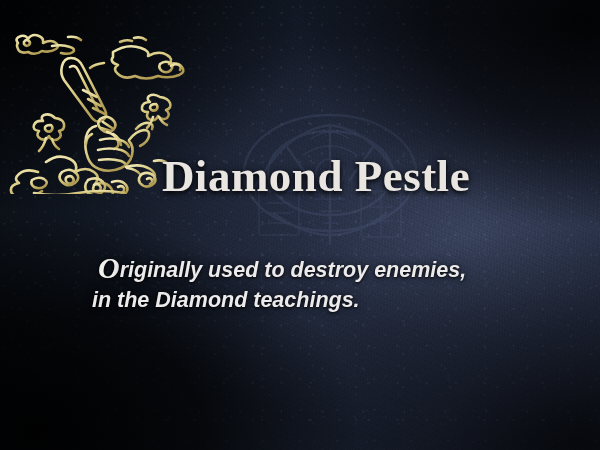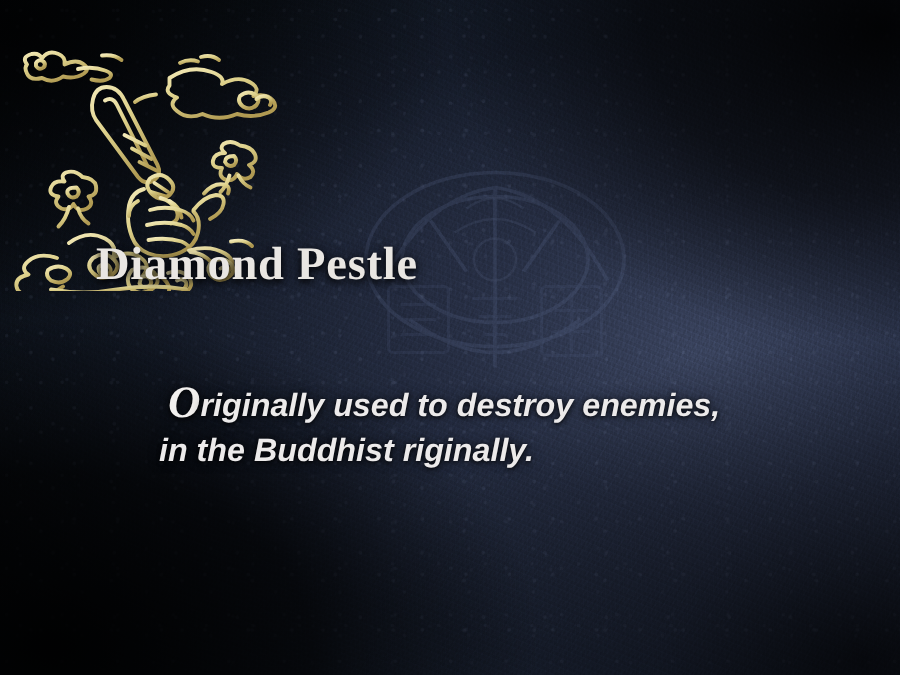--- a/index.html
+++ b/index.html
@@ -65,33 +65,34 @@
 
   
   #ornament{
     position:absolute;left:8px;top:22px;width:190px;height:172px;
   }
   #ornament svg{width:100%;height:100%;display:block;}
 
   
   #title{
     position:absolute;left:0;top:152px;width:600px;
-    padding-left:64px;box-sizing:border-box;
+    text-align:center;
+    padding-left:32px;box-sizing:border-box;
     font-family:"Liberation Serif","DejaVu Serif",serif;
     font-weight:700;
-    font-size:31px;
+    font-size:45px;
     line-height:48px;
     letter-spacing:.5px;
     color:#e9e6e2;
     text-shadow:0 2px 4px rgba(0,0,0,.85), 0 0 10px rgba(0,0,0,.6);
     white-space:nowrap;
   }
 
   #body-text{
-    position:absolute;left:92px;top:255px;width:470px;
+    position:absolute;left:78px;top:255px;width:470px;
     font-family:"Liberation Sans",sans-serif;
     font-style:italic;
     font-weight:700;
     font-size:21.5px;
     line-height:30px;
     color:#eceaea;
     text-shadow:0 1px 3px rgba(0,0,0,.85), 0 0 8px rgba(0,0,0,.55);
   }
   #body-text .line{white-space:nowrap;}
   #body-text .line-1{padding-left:20px;}
@@ -220,16 +221,16 @@
           <path d="M26 171 q22 4 44 0 q24 -4 46 0"></path>
         </g>
       </g>
     </svg>
   </div>
 
   <div id="title">Diamond Pestle</div>
 
   <div id="body-text">
     <div class="line line-1"><span class="dropcap">O</span><span>riginally used to destroy enemies,</span></div>
-    <div class="line line-3"><span>in the Buddhist riginally.</span></div>
+    <div class="line line-3"><span>in the Diamond teachings.</span></div>
   </div>
 
 </div>
 
 </body></html>

